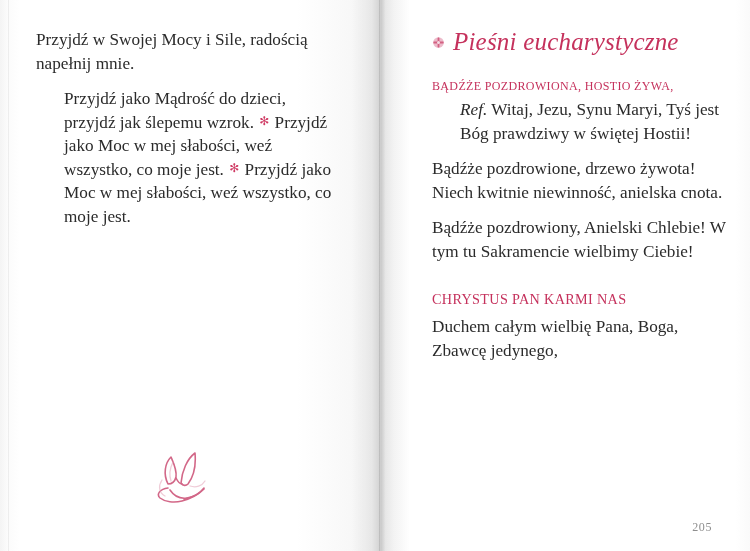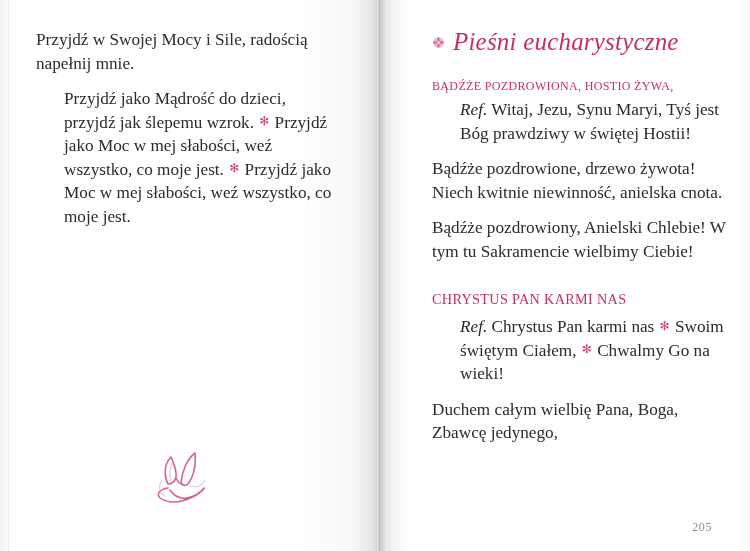--- a/index.html
+++ b/index.html
@@ -236,19 +236,18 @@
       </span>
       <span>Pieśni eucharystyczne</span>
     </div>
 
     <h2 class="hymn-title" id="h1-title">BĄDŹŻE POZDROWIONA, HOSTIO ŻYWA,</h2>
     <p class="verse indent" id="h1-1"><span class="ref">Ref.</span><span> Witaj, Jezu, Synu Maryi, Tyś jest Bóg prawdziwy w świętej Hostii!</span></p>
     <p class="verse" id="h1-2"><span>Bądźże pozdrowione, drzewo żywota! Niech kwitnie niewinność, anielska cnota.</span></p>
     <p class="verse" id="h1-4"><span>Bądźże pozdrowiony, Anielski Chlebie! W tym tu Sakramencie wielbimy Ciebie!</span></p>
 
     <h2 class="hymn-title second" id="h2-title">CHRYSTUS PAN KARMI NAS</h2>
-    <p class="verse indent" id="h2-0"><span class="ref">Ref.</span><span> Chrystus Pan karmi nas </span><span class="star">✻</span><span> Swoim świętym Ciałem, </span><span class="star">✻</span><span> Chwalmy Go na wieki!</span></p>
     <p class="verse" id="h2-1"><span>Duchem całym wielbię Pana, Boga, Zbawcę jedynego,</span></p>
   </div>
 
   <div class="page-number">205</div>
 
 </div>
 
 </body></html>

